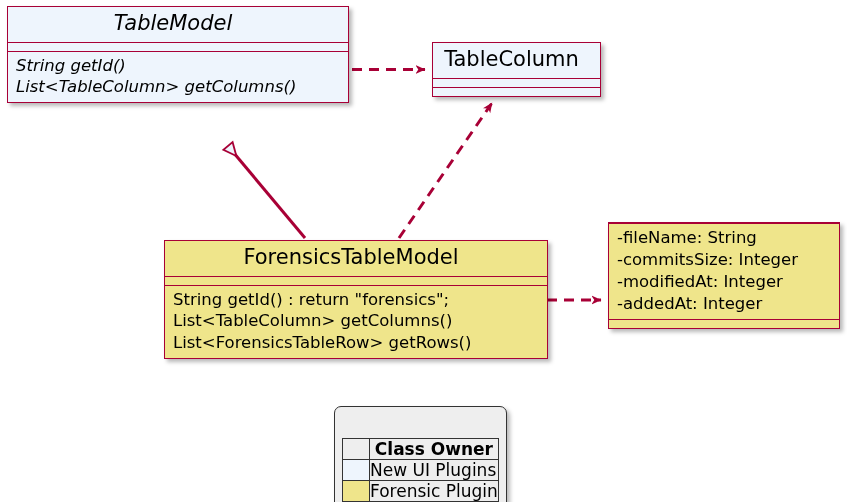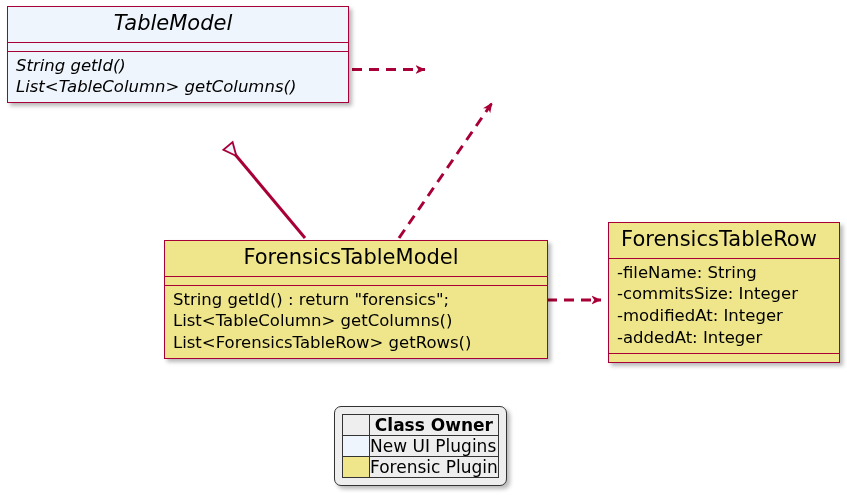--- a/index.html
+++ b/index.html
@@ -68,20 +68,21 @@
     box-sizing: border-box;
     background: #EEEEEE;
     border: 1.4px solid #333333;
     border-radius: 7px;
     box-shadow: 3px 3px 4px rgba(0,0,0,0.28);
     padding: 7px;
   }
   .legend-table {
     border-collapse: collapse;
     background: #EEEEEE;
+    margin-top: 24px;
   }
   .legend-table td {
     border: 1px solid #333333;
     padding: 0;
     font-size: 17px;
     color: #000000;
     white-space: nowrap;
   }
   .legend-swatch {
     width: 26px;
@@ -137,35 +138,41 @@
     <div class="uml-title italic">TableModel</div>
     <div class="uml-sep"></div>
     <div class="uml-compartment empty"></div>
     <div class="uml-sep"></div>
     <div class="uml-compartment italic">
       <div>String getId()</div>
       <div>List&lt;TableColumn&gt; getColumns()</div>
     </div>
   </div>
 
+  <div class="uml-class blue" style="left:432px; top:42px; width:169px;">
+    <div class="uml-title">TableColumn</div>
+    <div class="uml-sep"></div>
+    <div class="uml-compartment empty"></div>
+    <div class="uml-sep"></div>
+    <div class="uml-compartment empty"></div>
+  </div>
 
   <div class="uml-class yellow" style="left:164px; top:240px; width:384px;">
     <div class="uml-title">ForensicsTableModel</div>
     <div class="uml-sep"></div>
     <div class="uml-compartment empty"></div>
     <div class="uml-sep"></div>
     <div class="uml-compartment">
       <div>String getId() : return "forensics";</div>
       <div>List&lt;TableColumn&gt; getColumns()</div>
       <div>List&lt;ForensicsTableRow&gt; getRows()</div>
     </div>
   </div>
 
   <div class="uml-class yellow" style="left:608px; top:222px; width:232px;">
-    <div class="uml-title">ForensicsTableRow</div>
     <div class="uml-sep"></div>
     <div class="uml-compartment">
       <div>-fileName: String</div>
       <div>-commitsSize: Integer</div>
       <div>-modifiedAt: Integer</div>
       <div>-addedAt: Integer</div>
     </div>
     <div class="uml-sep"></div>
     <div class="uml-compartment empty"></div>
   </div>

